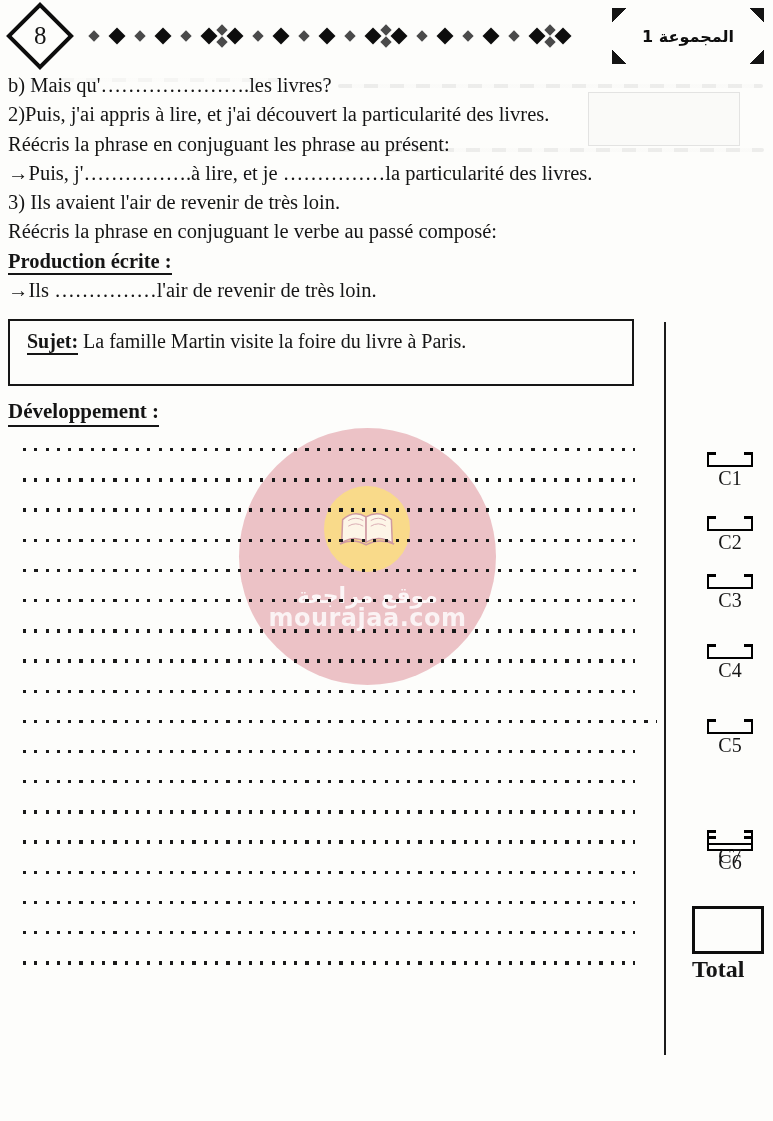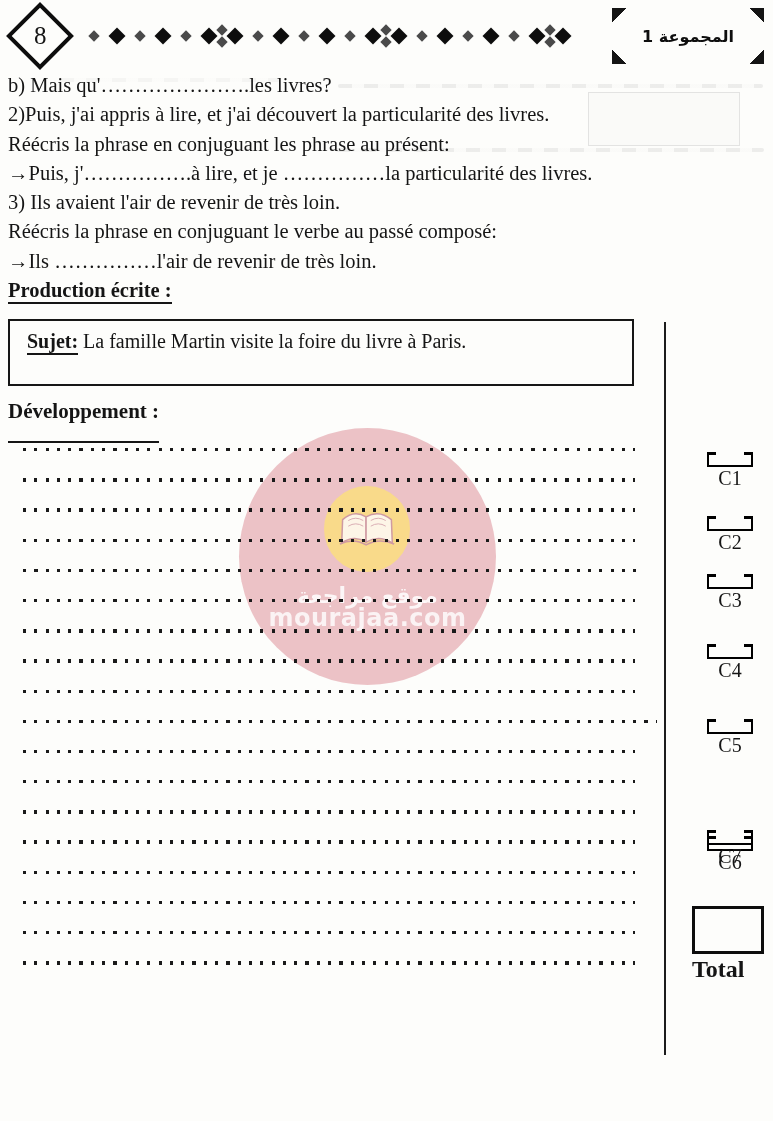--- a/index.html
+++ b/index.html
@@ -56,21 +56,21 @@
   
   .sujet-box {
     position:absolute; left:8px; top:319px; width:626px; height:67px;
     border:2px solid #161616; background:transparent;
   }
   .sujet-box .inner { padding:9px 0 0 17px; font-size:20px; }
   .sujet-label { font-weight:bold; border-bottom:2.5px solid #151515; padding-bottom:1px; }
 
   .dev-heading {
     position:absolute; left:8px; top:399px; font-size:21px; font-weight:bold;
-    border-bottom:2.5px solid #151515; padding-bottom:17px;
+    border-bottom:2.5px solid #151515; padding-bottom:1px;
   }
 
   
   .watermark {
     position:absolute; left:239px; top:428px; width:257px; height:257px;
     border-radius:50%; background:rgba(219,135,146,0.50); z-index:1;
   }
   .wm-yellow {
     position:absolute; left:85px; top:58px; width:86px; height:86px;
     border-radius:50%; background:rgba(250,219,135,0.95);
@@ -179,22 +179,22 @@
     <span class="label">المجموعة 1</span>
   </div>
 
   <div class="exercise">
     <div>b) Mais qu'………………….les livres?</div>
     <div>2)Puis, j'ai appris à lire, et j'ai découvert la particularité des livres.</div>
     <div>Réécris la phrase en conjuguant les phrase au présent:</div>
     <div>→Puis, j'…………….à lire, et je ……………la particularité des livres.</div>
     <div>3) Ils avaient l'air de revenir de très loin.</div>
     <div>Réécris la phrase en conjuguant le verbe au passé composé:</div>
+    <div><span class="heading-inline">Production écrite :</span></div>
     <div>→Ils ……………l'air de revenir de très loin.</div>
-    <div><span class="heading-inline">Production écrite :</span></div>
   </div>
 
   <div class="sujet-box">
     <div class="inner">
       <span class="sujet-label">Sujet:</span><span> La famille Martin visite la foire du livre à Paris.</span>
     </div>
   </div>
 
   <div class="dev-heading">Développement :</div>
 

